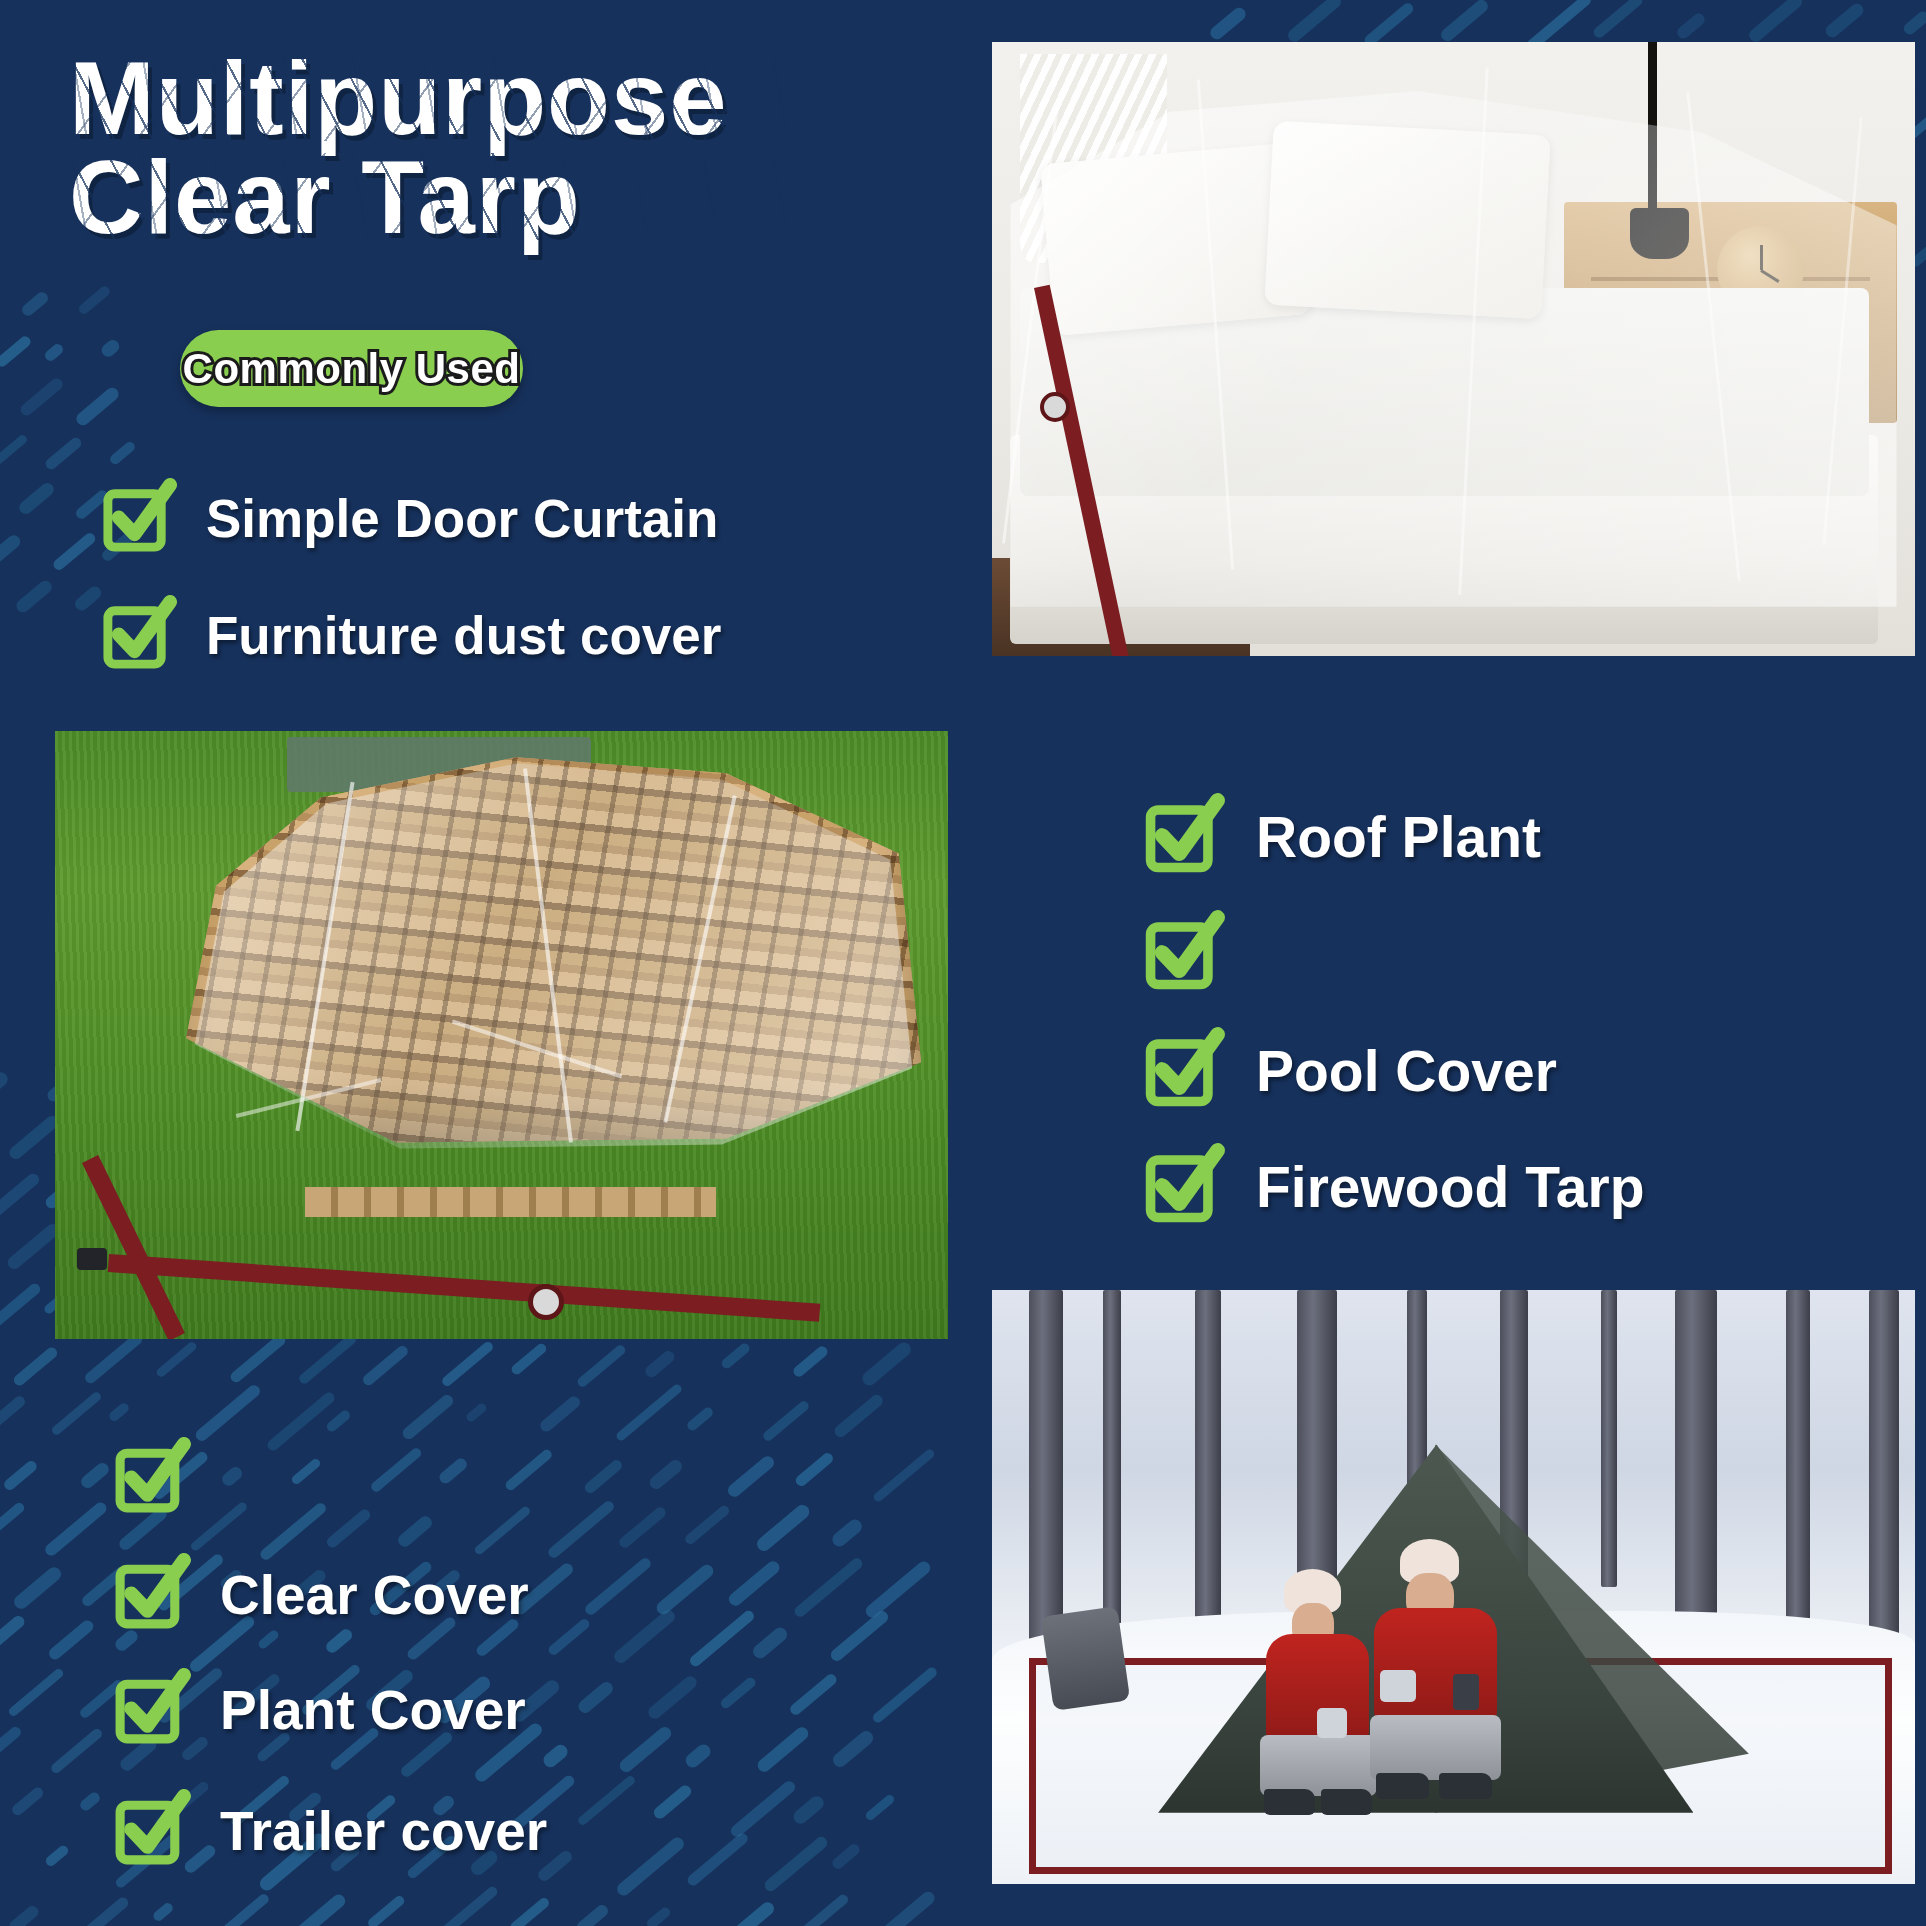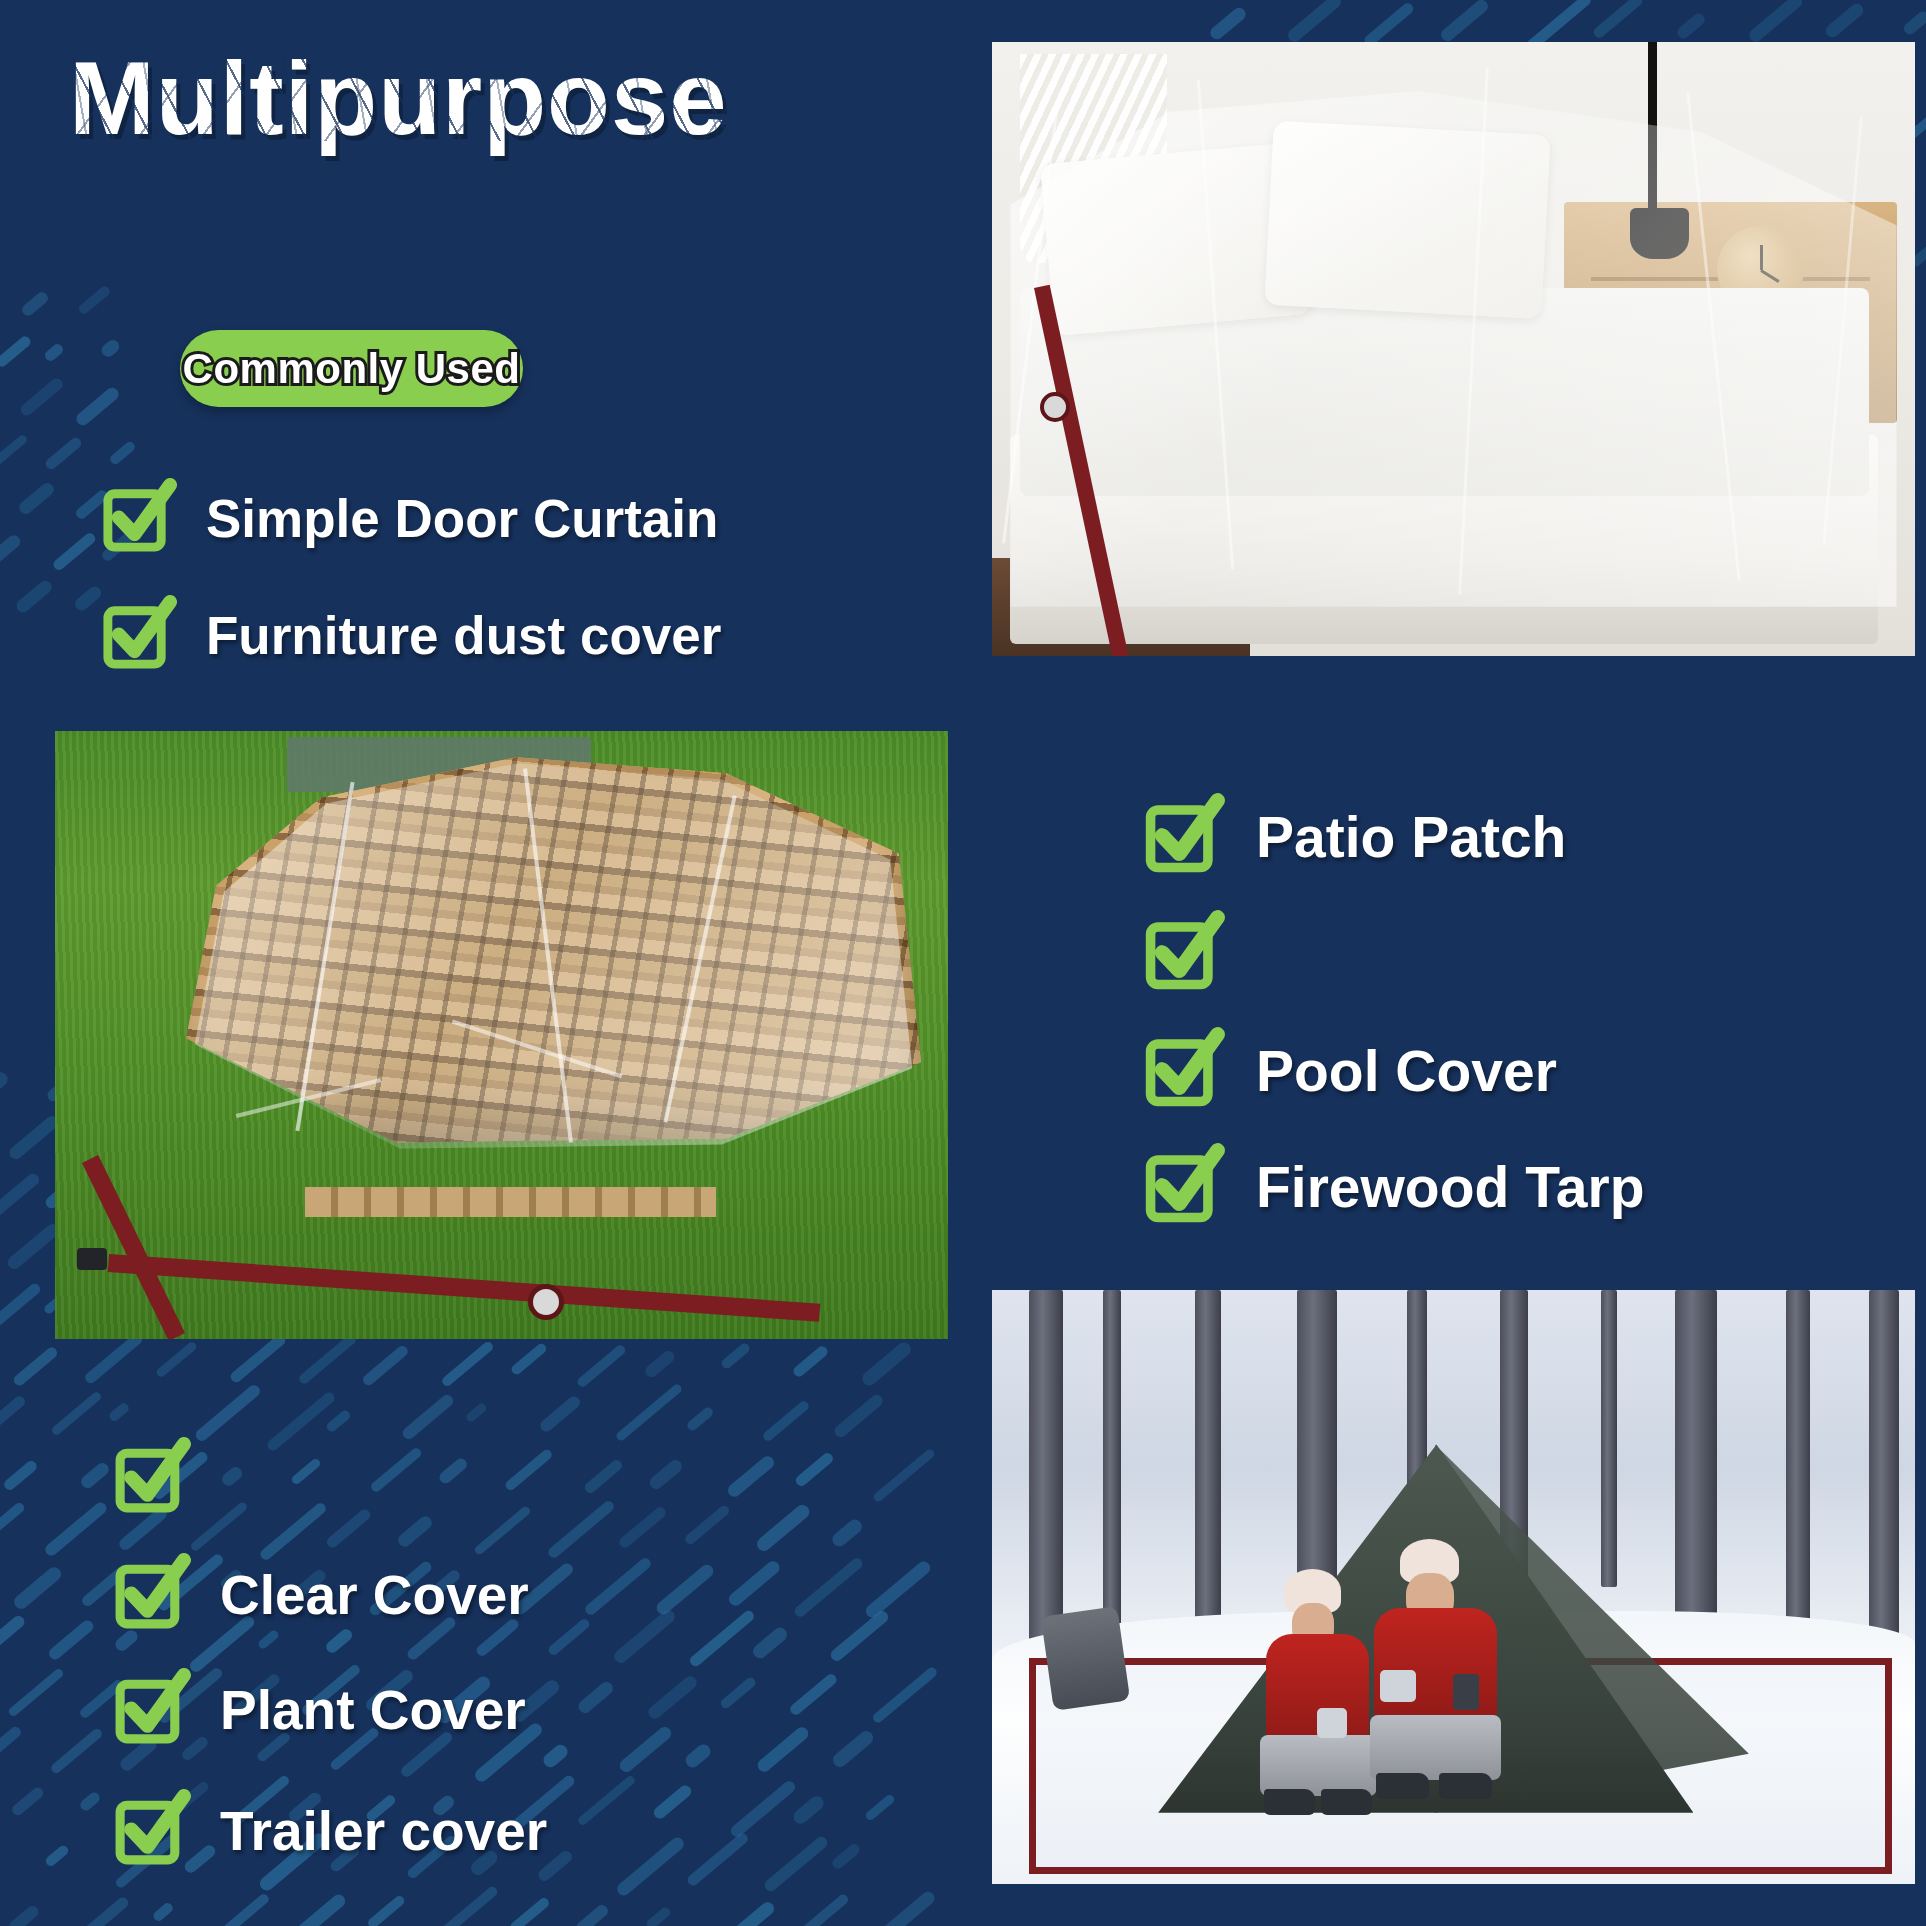--- a/index.html
+++ b/index.html
@@ -524,20 +524,21 @@
       <div class="slash" style="left: 113px; top: 202px; width: 38px; height: 11.3px; background: rgb(42, 111, 158); opacity: 0.53; transform: rotate(-40deg);"></div>
       <div class="slash" style="left: 26px; top: 246px; width: 37px; height: 13px; background: rgb(42, 111, 158); opacity: 0.46; transform: rotate(-40deg);"></div>
       <div class="slash" style="left: 89px; top: 249px; width: 51px; height: 11.4px; background: rgb(42, 111, 158); opacity: 0.67; transform: rotate(-40deg);"></div>
       <div class="slash" style="left: 139px; top: 244px; width: 38px; height: 11px; background: rgb(42, 111, 158); opacity: 0.39; transform: rotate(-40deg);"></div>
       <div class="slash" style="left: 53px; top: 293px; width: 42px; height: 12.6px; background: rgb(42, 111, 158); opacity: 0.34; transform: rotate(-40deg);"></div>
       <div class="slash" style="left: 113px; top: 295px; width: 30px; height: 12.7px; background: rgb(42, 111, 158); opacity: 0.34; transform: rotate(-40deg);"></div>
     </div>
 
   <div class="title" style="left:69px;top:50px;width:713px;font-size:103px;">
     <span class="ln">Multipurpose</span>
+    <span class="ln">Clear Tarp</span>
   </div>
 
   <div class="badge" id="badge" style="left:180px;top:330px;width:343px;height:77px;background:#8ace4f;">
     <span class="badge-text" style="font-size:42px;">Commonly Used</span>
   </div>
 
   <div class="photo" style="left:992px;top:42px;width:923px;height:614px;">
     <div class="ph-inner">
       <div class="bedroom-wall"></div>
       <div class="bedroom-floor"></div>
@@ -657,21 +658,21 @@
     <span class="check-label" style="font-size:53px;margin-left:28px;">Furniture dust cover</span>
   </div>
 
   <div class="check-item" style="left:1141px;top:792px;">
     <span class="check-icon">
       <svg width="85" height="85" viewBox="0 0 80 80" aria-hidden="true">
         <rect x="9" y="17" width="54" height="54" rx="7" fill="none" stroke="#8ace4f" stroke-width="9"></rect>
         <path d="M20 41 L36 58 L72 8" fill="none" stroke="#8ace4f" stroke-width="14" stroke-linecap="round" stroke-linejoin="round"></path>
       </svg>
     </span>
-    <span class="check-label" style="font-size:57px;margin-left:30px;">Patio Patch</span>
+    <span class="check-label" style="font-size:57px;margin-left:30px;">Roof Plant</span>
   </div>
 
   <div class="check-item" style="left:1141px;top:909px;">
     <span class="check-icon">
       <svg width="85" height="85" viewBox="0 0 80 80" aria-hidden="true">
         <rect x="9" y="17" width="54" height="54" rx="7" fill="none" stroke="#8ace4f" stroke-width="9"></rect>
         <path d="M20 41 L36 58 L72 8" fill="none" stroke="#8ace4f" stroke-width="14" stroke-linecap="round" stroke-linejoin="round"></path>
       </svg>
     </span>
   </div>

